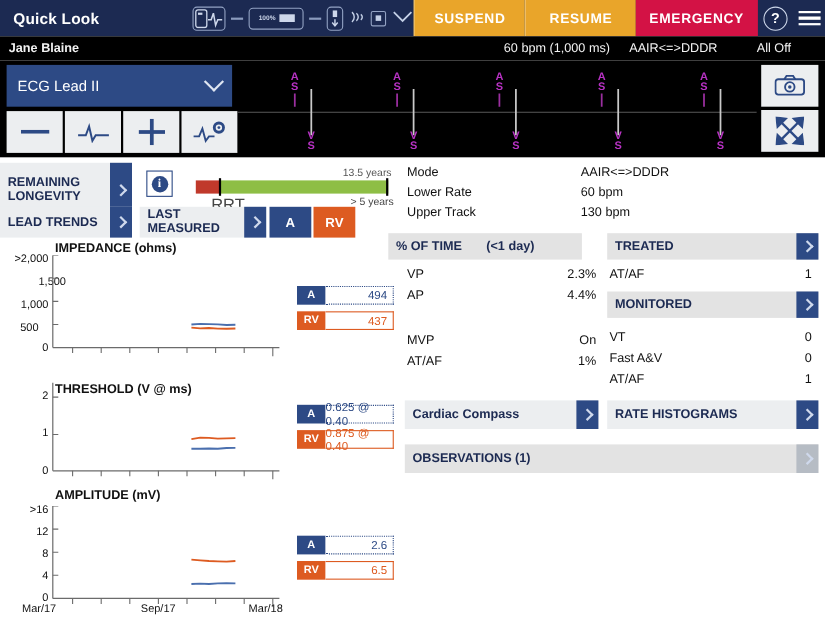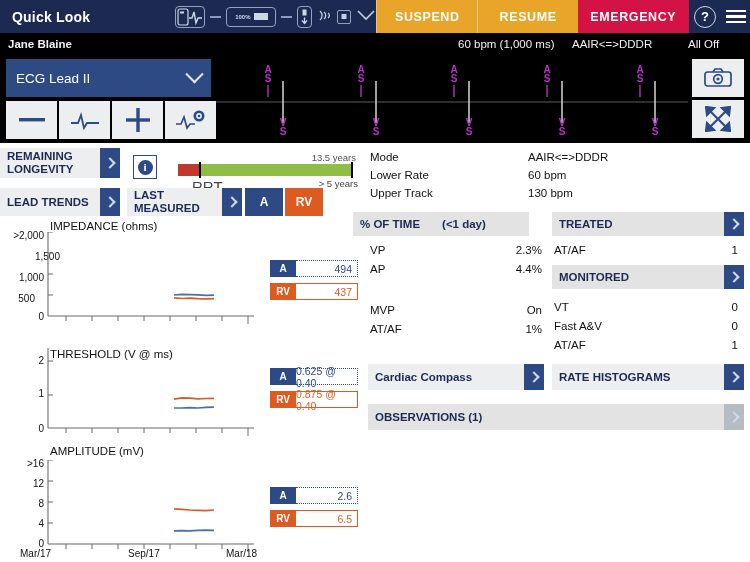--- a/index.html
+++ b/index.html
@@ -101,21 +101,21 @@
   .tick{position:absolute;width:2px;height:16px;background:#000;top:10px;}
   .long-rrt{position:absolute;left:14px;top:26px;font-size:15px;color:#444;}
   .long-gt{position:absolute;right:0px;top:26px;font-size:9.5px;color:#444;}
 
   .chip{ display:flex;align-items:center;justify-content:center;font-size:12px;font-weight:bold;color:#fff;cursor:pointer;}
   .chip-a{ background:#2d4a85;}
   .chip-rv{ background:#dd5b21;}
 
   
   .chart{ position:absolute; background:#fff;}
-  .chart-title{ position:absolute; font-size:11.5px; color:#111; font-weight:normal;text-align:center;}
+  .chart-title{ position:absolute; font-size:11.5px; color:#111; font-weight:bold;text-align:center;}
   .yaxis-lbl{ position:absolute; font-size:10px; color:#111; text-align:right;}
   .xlab{ position:absolute; font-size:10px; color:#111;}
   .valbox{ position:absolute; height:17px; display:flex; align-items:stretch; }
   .vb-tag{ width:26px; display:flex;align-items:center;justify-content:center;font-size:10px;font-weight:bold;color:#fff;}
   .vb-val{ flex:1; display:flex;align-items:center;justify-content:flex-end; padding-right:5px; font-size:10.5px; background:#fff;}
   .vb-a .vb-tag{background:#2d4a85;}
   .vb-a .vb-val{border:1.2px dotted #2d4a85;border-left:none;color:#2d4a85;}
   .vb-rv .vb-tag{background:#dd5b21;}
   .vb-rv .vb-val{border:1.2px solid #dd5b21;border-left:none;color:#dd5b21;}
   .kv{ position:absolute; font-size:11.5px; color:#111;}
@@ -292,21 +292,21 @@
             <polygon points="1,1 9,2 2,9"></polygon>
               <polygon points="25,1 17,2 24,9"></polygon>
             <polygon points="1,25 2,17 9,24"></polygon>
               <polygon points="25,25 24,17 17,24"></polygon>
           </g>
         </svg>
       </div>
     </div>
   </div>
 
-  <div class="rowbar" style="left:0;top:148px;width:120px;height:30px;">
+  <div class="rowbar" style="left:0;top:148px;width:120px;height:50px;">
     <div class="rb-label" style="flex:1;">
       <div>REMAINING</div>
       <div>LONGEVITY</div>
     </div>
     <div class="arrow-btn">
       <span class="arrow-gl"></span>
     </div>
   </div>
   <div style="position:absolute;left:133px;top:155px;">
     <div class="info-btn">

